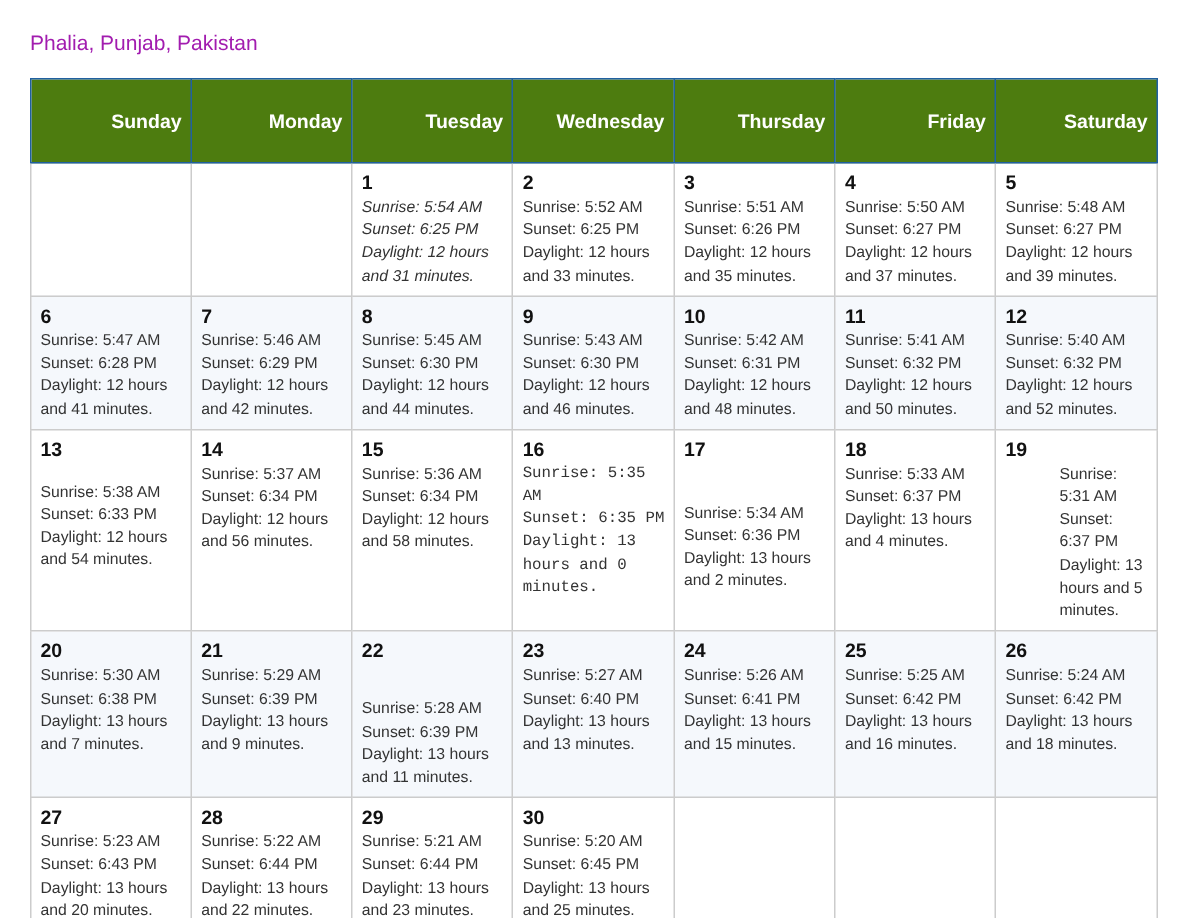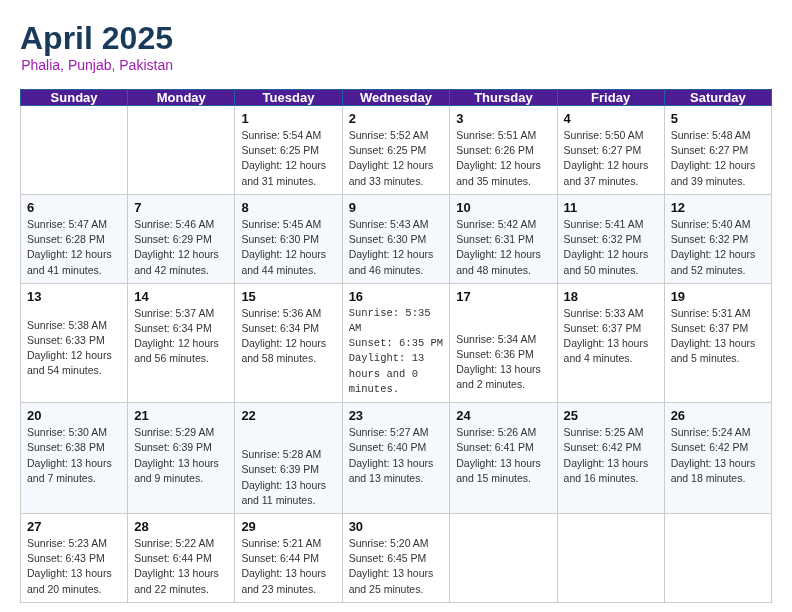--- a/index.html
+++ b/index.html
@@ -47,26 +47,26 @@
     .subtitle {
       font-size: 14px;
       color: #a21caf;
     }
     .calendar {
       width: 100%;
       border-collapse: collapse;
       border: 1px solid #ccc;
     }
     .calendar th {
-      background: #4c1d95;
+      background: #4d7c0f;
       color: #fff;
       font-size: 13px;
       font-weight: bold;
-      padding: 0 6px;
-      text-align: center;
+      padding: 20px 6px;
+      text-align: right;
       border: 1px solid #2060a0;
     }
     .calendar td {
       vertical-align: top;
       border: 1px solid #ccc;
       padding: 5px 6px;
       width: 108px;
       min-height: 80px;
       background: #fff;
       font-size: 11px;
@@ -88,21 +88,20 @@
     }
     .empty-cell {
       background: #fff !important;
     }
   </style>
 </head>
 <body>
 
 <div class="header">
   <div class="title-block">
-    <div class="month-title">April 2025</div>
     <div class="subtitle">Phalia, Punjab, Pakistan</div>
   </div>
 </div>
 
 <table class="calendar">
   <thead>
     <tr id="weekday-header">
         <th>Sunday</th>
         <th>Monday</th>
         <th>Tuesday</th>
@@ -111,21 +110,21 @@
         <th>Friday</th>
         <th>Saturday</th>
       </tr>
   </thead>
   <tbody id="calendar-body">
       <tr>
         <td class="empty-cell"></td>
         <td class="empty-cell"></td>
         <td>
           <div class="day-num">1</div>
-          <div class="day-info" style="white-space: pre-line;">Sunrise: 5:54 AM
+          <div class="day-info" style="white-space: pre-line; font-style: italic;">Sunrise: 5:54 AM
 Sunset: 6:25 PM
 Daylight: 12 hours and 31 minutes.</div>
         </td>
         <td>
           <div class="day-num">2</div>
           <div class="day-info" style="white-space: pre-line;">Sunrise: 5:52 AM
 Sunset: 6:25 PM
 Daylight: 12 hours and 33 minutes.</div>
         </td>
         <td>
@@ -223,21 +222,21 @@
 Daylight: 13 hours and 2 minutes.</div>
         </td>
         <td>
           <div class="day-num">18</div>
           <div class="day-info" style="white-space: pre-line;">Sunrise: 5:33 AM
 Sunset: 6:37 PM
 Daylight: 13 hours and 4 minutes.</div>
         </td>
         <td>
           <div class="day-num">19</div>
-          <div class="day-info" style="white-space: pre-line;">Sunrise: 5:31 AM
+          <div class="day-info" style="white-space: pre-line; margin-left: 36px;">Sunrise: 5:31 AM
 Sunset: 6:37 PM
 Daylight: 13 hours and 5 minutes.</div>
         </td>
       </tr>
       <tr>
         <td>
           <div class="day-num">20</div>
           <div class="day-info" style="white-space: pre-line;">Sunrise: 5:30 AM
 Sunset: 6:38 PM
 Daylight: 13 hours and 7 minutes.</div>

